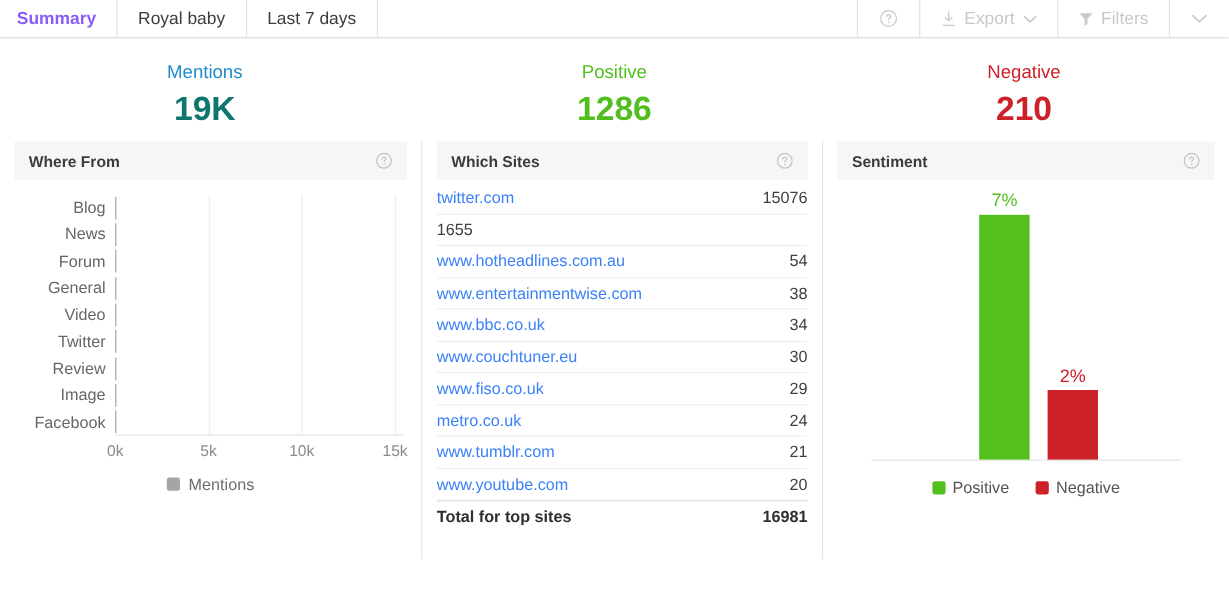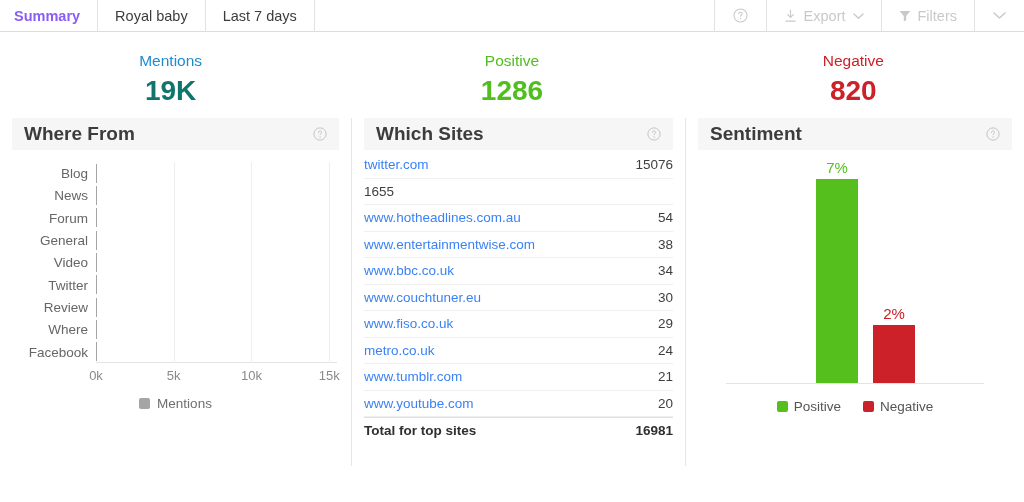--- a/index.html
+++ b/index.html
@@ -79,21 +79,21 @@
   .panel.p-sent  { width: 339px; border-left: 1px solid #e6e6e6; }
   .panel-head {
     background: #f6f6f6;
     height: 32px;
     display: flex;
     align-items: center;
     padding: 0 12px;
     box-sizing: border-box;
   }
   .panel-title {
-    font-size: 19px;
+    font-size: 13px;
     font-weight: bold;
     color: #3c3c3c;
     flex: 1;
   }
   .help-ico { color: #c2c2c2; display: inline-flex; }
   .help-ico svg { display: block; }
 
   
   .hbar-wrap {
     position: relative;
@@ -294,21 +294,21 @@
   <div class="kpi">
     <div class="kpi-label" style="color: rgb(30, 139, 205);">Mentions</div>
     <div class="kpi-value" style="color: #0f766e;">19K</div>
   </div>
   <div class="kpi">
     <div class="kpi-label" style="color: rgb(80, 191, 30);">Positive</div>
     <div class="kpi-value" style="color: rgb(80, 191, 30);">1286</div>
   </div>
   <div class="kpi">
     <div class="kpi-label" style="color: rgb(204, 33, 40);">Negative</div>
-    <div class="kpi-value" style="color: rgb(204, 33, 40);">820</div>
+    <div class="kpi-value" style="color: rgb(204, 33, 40);">210</div>
   </div>
 </div>
 
 <div class="panels">
 
   <div class="panel p-where">
     <div class="panel-head">
       <div class="panel-title">Where From</div>
       <span class="help-ico">
         <svg width="14" height="14" viewBox="0 0 16 16">
@@ -344,21 +344,21 @@
           </div>
           <div class="hrow" style="top: 55.5556%; height: 11.1111%;">
             <div class="hrow-label" style="line-height: normal; top: 50%; transform: translateY(-50%);">Twitter</div>
             <div class="hbar" style="background: rgb(165, 165, 165); width: 95.4839%;"></div>
           </div>
           <div class="hrow" style="top: 66.6667%; height: 11.1111%;">
             <div class="hrow-label" style="line-height: normal; top: 50%; transform: translateY(-50%);">Review</div>
             <div class="hbar" style="background: rgb(165, 165, 165); width: 0%;"></div>
           </div>
           <div class="hrow" style="top: 77.7778%; height: 11.1111%;">
-            <div class="hrow-label" style="line-height: normal; top: 50%; transform: translateY(-50%);">Where</div>
+            <div class="hrow-label" style="line-height: normal; top: 50%; transform: translateY(-50%);">Image</div>
             <div class="hbar" style="background: rgb(165, 165, 165); width: 0%;"></div>
           </div>
           <div class="hrow" style="top: 88.8889%; height: 11.1111%;">
             <div class="hrow-label" style="line-height: normal; top: 50%; transform: translateY(-50%);">Facebook</div>
             <div class="hbar" style="background: rgb(165, 165, 165); width: 11.1613%;"></div>
           </div>
           <div class="grid-line" style="left: 32.2581%;"></div>
           <div class="grid-line" style="left: 64.5161%;"></div>
           <div class="grid-line" style="left: 96.7742%;"></div>
         </div>

